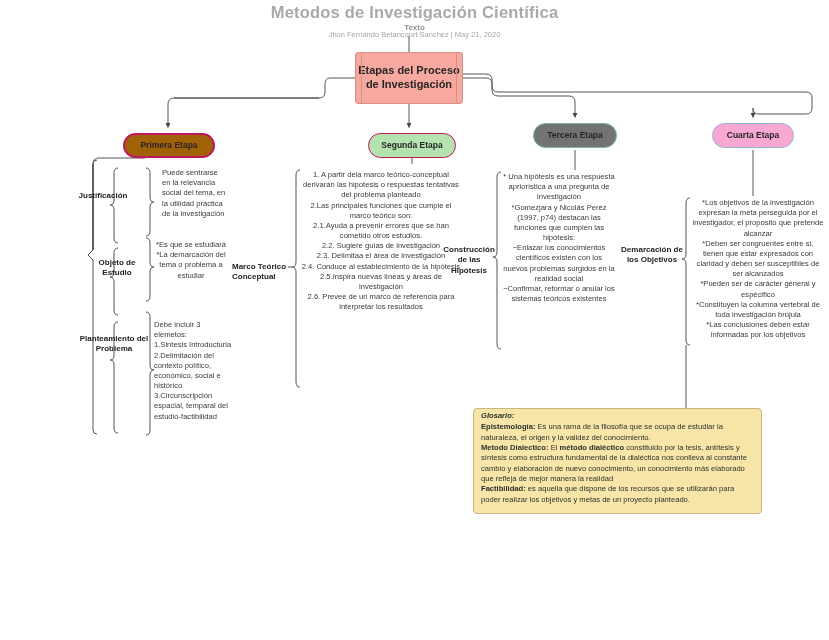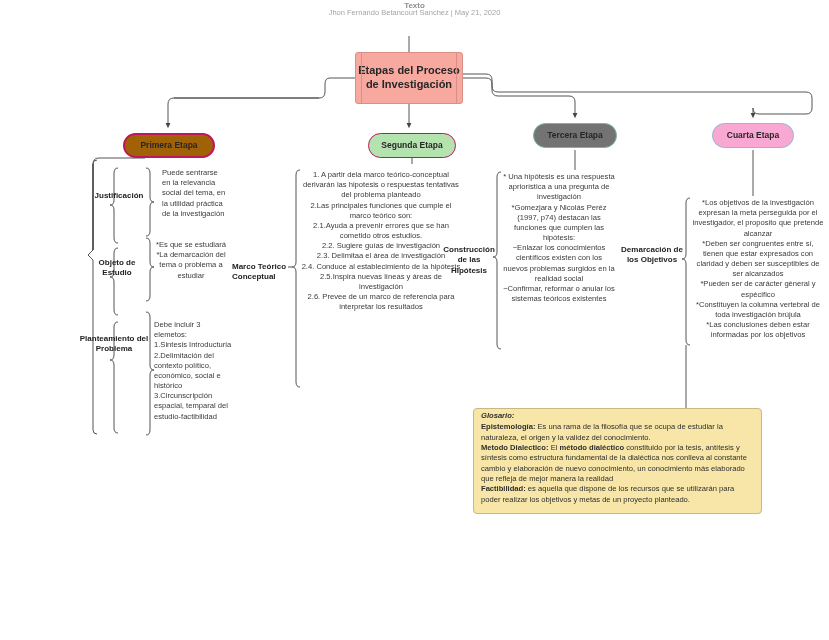--- a/index.html
+++ b/index.html
@@ -214,20 +214,21 @@
                Q497,257 497,262 L497,344 Q497,349 501,349"></path>
 
       <path d="M753,150 L753,196"></path>
       <path d="M690,198 Q686,198 686,203 L686,254 Q686,259 682,259
                Q686,259 686,264 L686,340 Q686,345 690,345"></path>
       <path d="M686,345 L686,420 Q686,425 690,425"></path>
     </g>
   </svg>
 
   <div class="header">
+    <div class="doc-title">Metodos de Investigación Científica</div>
     <div class="subtitle-wrap">
       <div class="texto-label">Texto</div>
       <div class="byline">Jhon Fernando Betancourt Sanchez  |  May 21, 2020</div>
     </div>
   </div>
 
   <div class="node node-root">
     <span>Etapas del Proceso de Investigación</span>
   </div>
 
@@ -238,21 +239,21 @@
     <span>Segunda Etapa</span>
   </div>
   <div class="node stage stage-3">
     <span>Tercera Etapa</span>
   </div>
   <div class="node stage stage-4">
     <span>Cuarta Etapa</span>
   </div>
 
 
-  <div class="blabel" style="left:84px; top:191px; width:70px;">Justificación</div>
+  <div class="blabel" style="left:68px; top:191px; width:70px;">Justificación</div>
   <div class="btext left-align" style="left:162px; top:168px; width:66px;">Puede sentrarse en la relevancia social del tema, en la utilidad práctica de la investigación</div>
 
   <div class="blabel" style="left:86px; top:258px; width:62px;">Objeto de Estudio</div>
   <div class="btext" style="left: 152px; top: 240px; width: 78px; white-space: pre-line;">*Es que se estudiará
 *La demarcación del tema o problema a estudiar</div>
 
   <div class="blabel" style="left:78px; top:334px; width:72px;">Planteamiento del Problema</div>
   <div class="btext left-align" style="left: 154px; top: 320px; width: 80px; white-space: pre-line;">Debe incluir 3 elemetos:
 1.Sintesis Introducturia
 2.Delimitación del contexto político, económico, social e histórico

